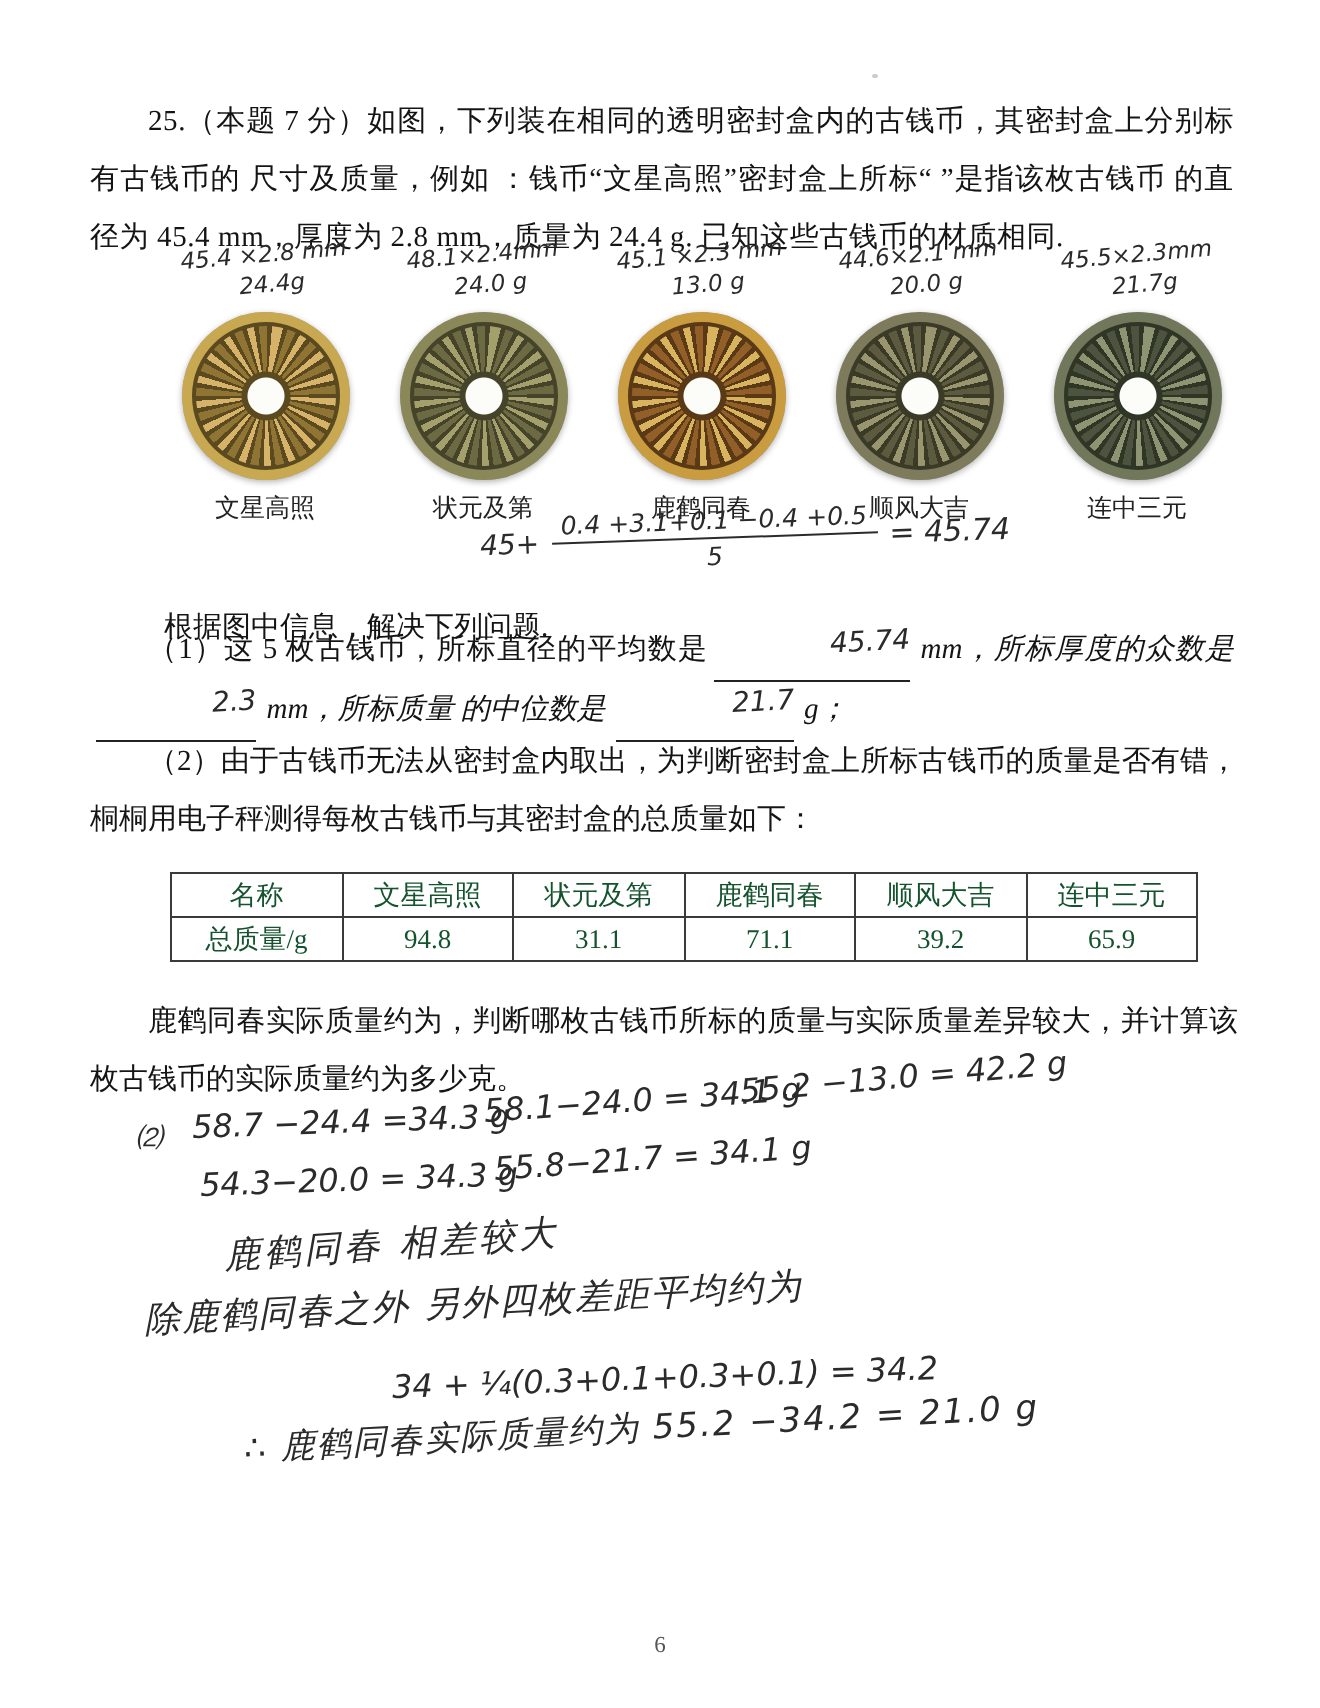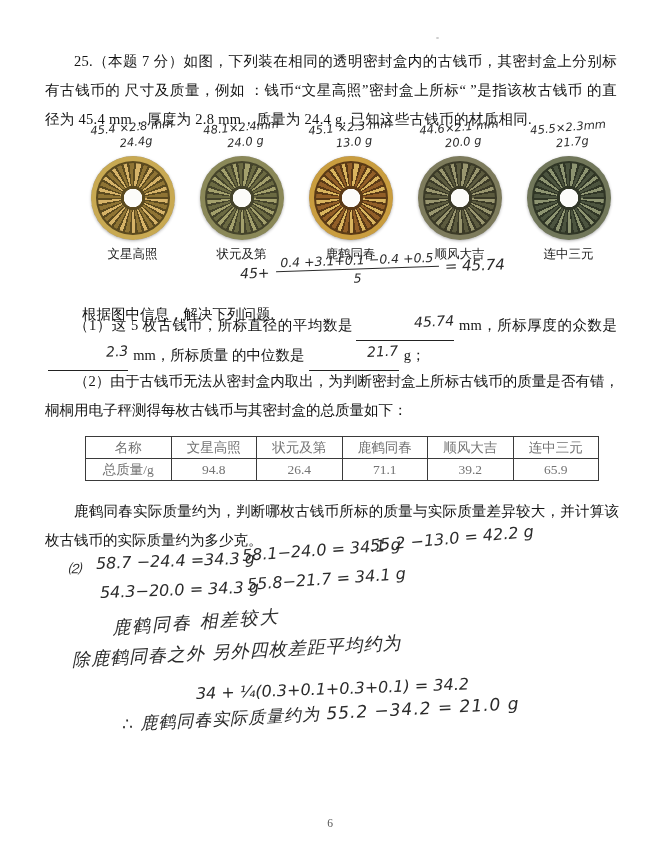--- a/index.html
+++ b/index.html
@@ -30,26 +30,26 @@
   .frac{display:inline-flex;flex-direction:column;align-items:center;line-height:15px;font-size:12.5px;}
   .frac .num{border-bottom:1.6px solid #2b2b2b;padding:0 5px 1px;}
   .frac .den{padding-top:1px;}
   .formula .result{font-size:15px;}
 
   .instruction{position:absolute;left:82px;top:284px;margin-top:16px;}
 
   .q1{position:absolute;left:45px;top:311px;width:574px;text-align:justify;text-indent:2em;}
   .blank{display:inline-block;min-width:50px;border-bottom:1.2px solid #222;text-align:center;margin:0 3px;}
   .ansv{display:inline-block;font-size:14px;position:relative;top:-3px;line-height:14px;transform:rotate(-3deg);}
-  .unit{padding:0 2px;}
+  .unit{padding:0 2px;font-style:italic;}
 
   .q2{position:absolute;left:45px;top:367px;width:574px;text-align:justify;text-indent:2em;}
 
   table.mass{position:absolute;left:85px;top:436px;width:514px;border-collapse:collapse;table-layout:fixed;}
-  table.mass td{border:1.2px solid #3a3a3a;height:21px;text-align:center;font-family:"Liberation Serif","DejaVu Serif",serif;font-size:13.5px;color:#737373;padding:0 2px;}
+  table.mass td{border:1.2px solid #3a3a3a;height:21px;text-align:center;font-family:"Liberation Serif","DejaVu Serif",serif;font-size:13.5px;color:#14532d;padding:0 2px;}
 
   .q2b{position:absolute;left:45px;top:497px;width:574px;text-align:justify;text-indent:2em;}
 
   .work-line{position:absolute;white-space:nowrap;transform-origin:left center;}
   .wl0{left:68px;top:560px;font-size:13px;}
   .wl1{left:96px;top:554px;transform:rotate(-2deg);font-size:16px;}
   .wl2{left:242px;top:546px;transform:rotate(-4deg);font-size:16px;}
   .wl3{left:370px;top:536px;transform:rotate(-5deg);font-size:16px;}
   .wl4{left:100px;top:583px;transform:rotate(-2deg);font-size:16px;}
   .wl5{left:247px;top:575px;transform:rotate(-4deg);font-size:16px;}
@@ -139,21 +139,21 @@
       <td>名称</td>
       <td>文星高照</td>
       <td>状元及第</td>
       <td>鹿鹤同春</td>
       <td>顺风大吉</td>
       <td>连中三元</td>
     </tr>
     <tr>
       <td>总质量/g</td>
       <td>94.8</td>
-      <td>26.4</td>
+      <td>31.1</td>
       <td>71.1</td>
       <td>39.2</td>
       <td>65.9</td>
     </tr>
   </tbody>
     </table>
 
   <p class="q2b print">鹿鹤同春实际质量约为，判断哪枚古钱币所标的质量与实际质量差异较大，并计算该枚古钱币的实际质量约为多少克。</p>
 
   <div>

